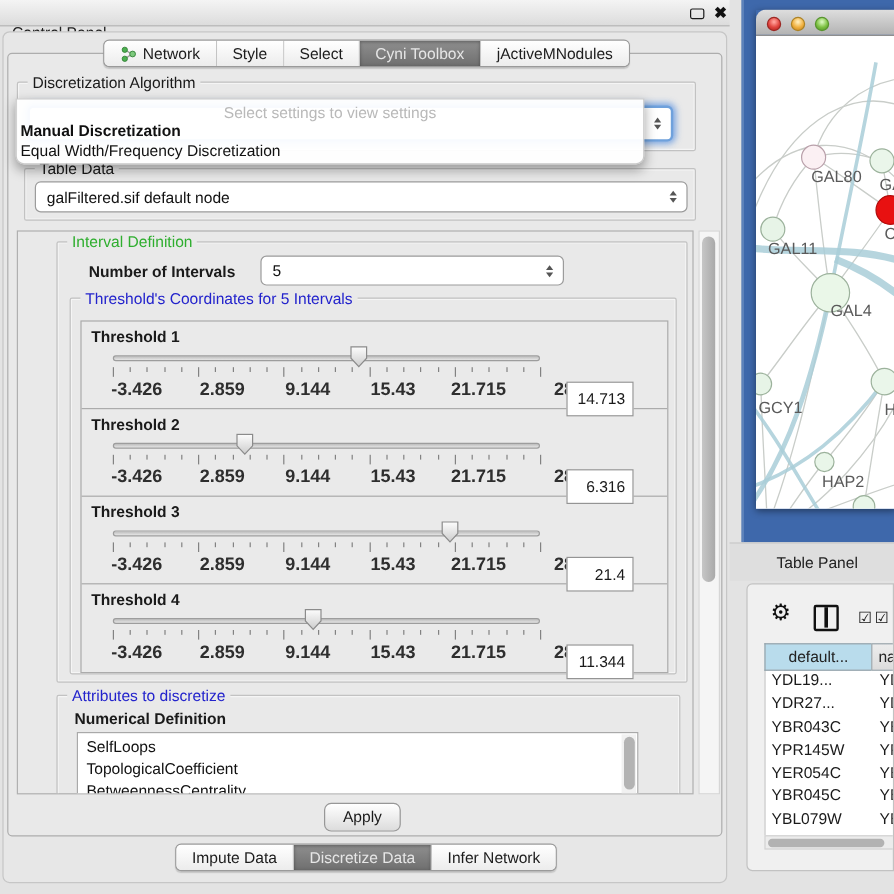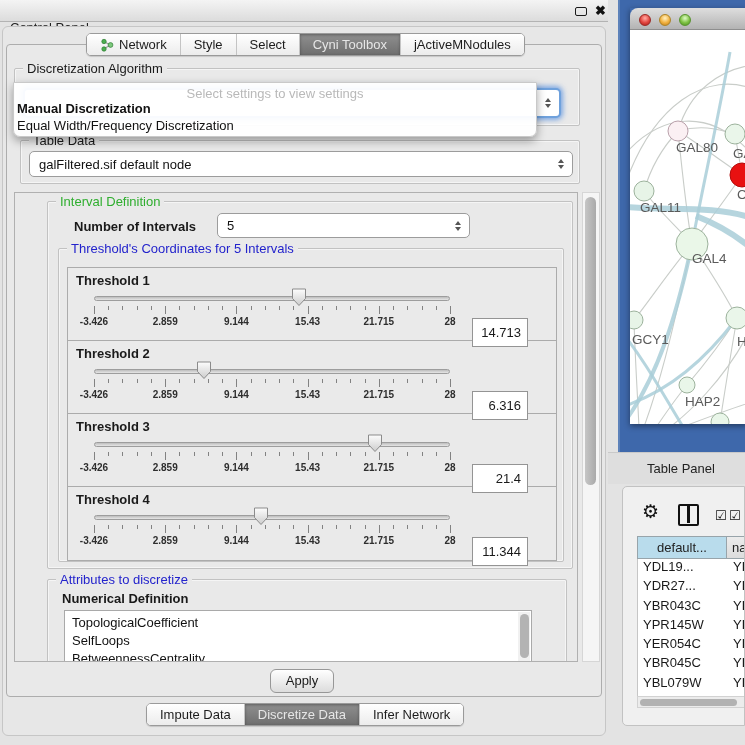--- a/index.html
+++ b/index.html
@@ -69,22 +69,22 @@
   .thr-row:last-child { border-bottom:none; }
   .thr-label { position:absolute; left:8px; top:5px; font-weight:bold; font-size:13px; }
   .slider-track { position:absolute; left:26px; top:28px; width:356px; height:5px;
     border:1px solid #9d9d9d; border-radius:3px;
     background:linear-gradient(#bdbdbd,#e6e6e6); }
   .slider-thumb { position:absolute; top:20px; width:16px; height:19px; }
   .ticks { position:absolute; left:26px; top:38px; width:356px; height:9px; }
   .tick { position:absolute; top:0; width:1px; height:4px; background:#828282; }
   .tick.major { height:8px; }
   .tick-labels { position:absolute; left:26px; top:48px; width:356px; height:14px; }
-  .tick-label { position:absolute; transform:translateX(-50%); font-size:10px;
-    font-weight:bold; color:#2e2e2e; white-space:nowrap; }
+  .tick-label { position:absolute; transform:translateX(-50%); font-size:15px;
+    font-weight:bold; color:#2e2e2e; white-space:nowrap;margin-left:20px; }
   .value-box { position:absolute; left:404px; top:14px; width:56px; height:29px;
     background:#fff; border:1px solid #949494; font-size:13px; text-align:right;
     padding:6px 6px 0 0;margin-top:36px; }
 
   
   .listbox { position:absolute; background:#fff; border:1px solid #a9a9a9; overflow:hidden; }
   .list-item { padding-left:7px; font-size:13px; line-height:18px; color:#111; }
   .list-vscroll { position:absolute; right:1px; top:1px; width:12px; bottom:1px; background:#f1f1f1; }
   .list-vscroll .thumb { position:absolute; left:1.5px; top:2px; width:9px; height:44px;
     border-radius:5px; background:#b3b3b3; }
@@ -420,22 +420,22 @@
           </div>
         </div>
     </div>
   </div>
 
   <div class="group" style="left:32px; top:386px; width:520px; height:110px;">
     <span class="group-title gt-blue">Attributes to discretize</span>
     <span style="position:absolute; left:14px; top:11px; font-weight:bold;">Numerical Definition</span>
     <div class="listbox" style="left:16px; top:30px; width:468px; height:72px;">
       <div id="attr-items" style="padding-top:3px;">
+          <div class="list-item">SelfLoops</div>
           <div class="list-item">TopologicalCoefficient</div>
-          <div class="list-item">SelfLoops</div>
           <div class="list-item">BetweennessCentrality</div>
         </div>
       <div class="list-vscroll">
           <div class="thumb"></div>
         </div>
     </div>
   </div>
 </div>
 
 <div class="vscroll">

